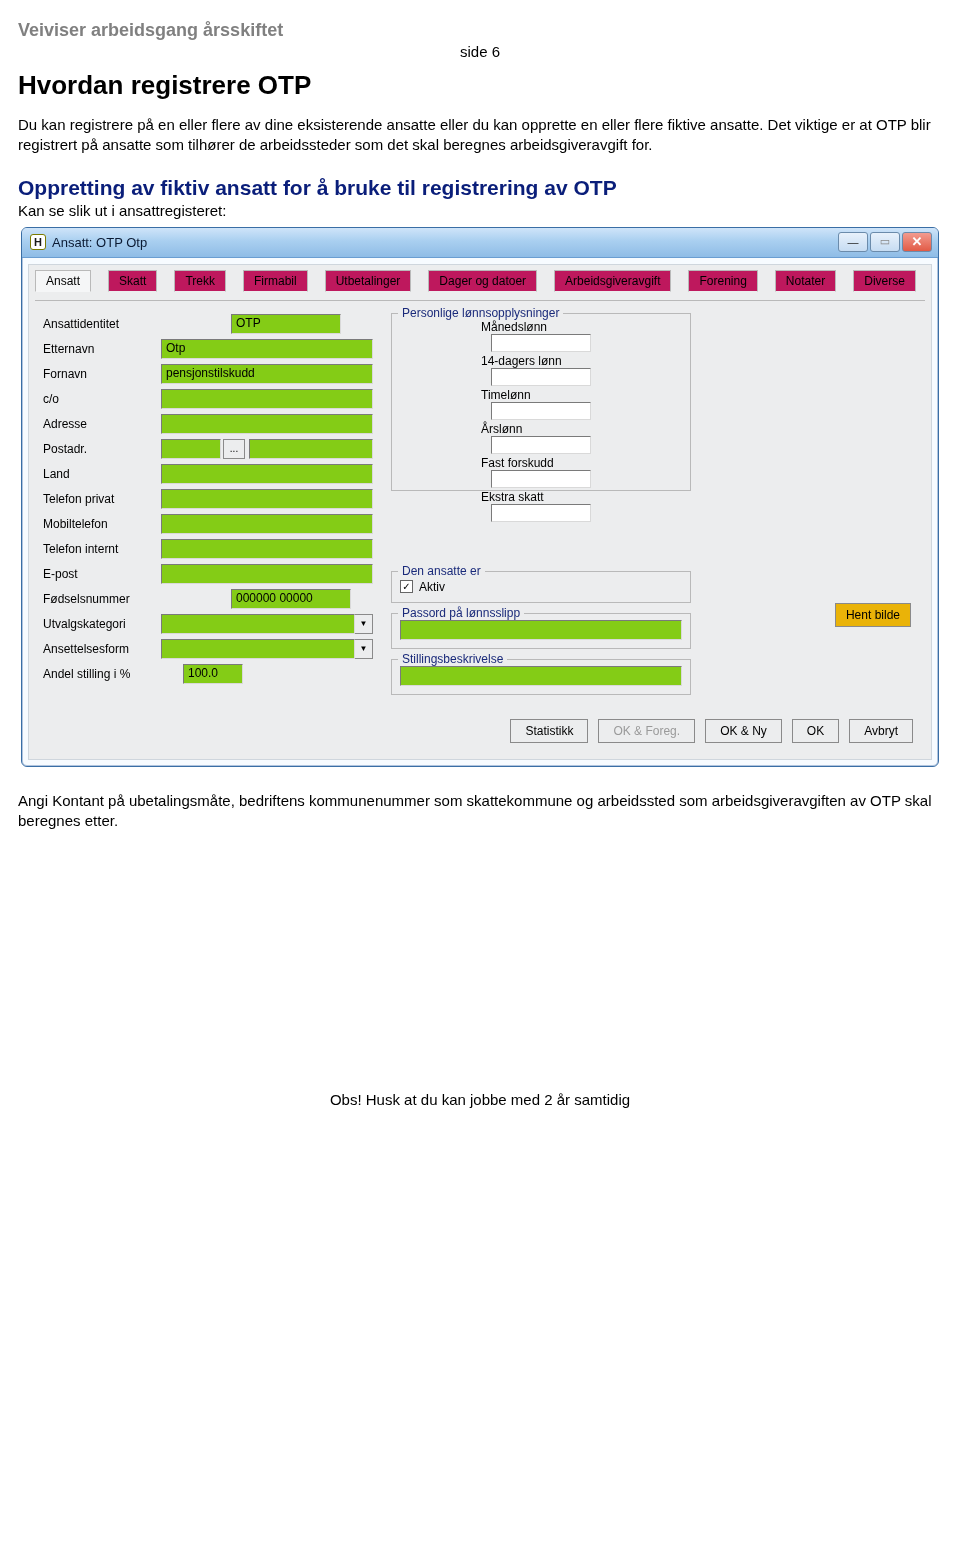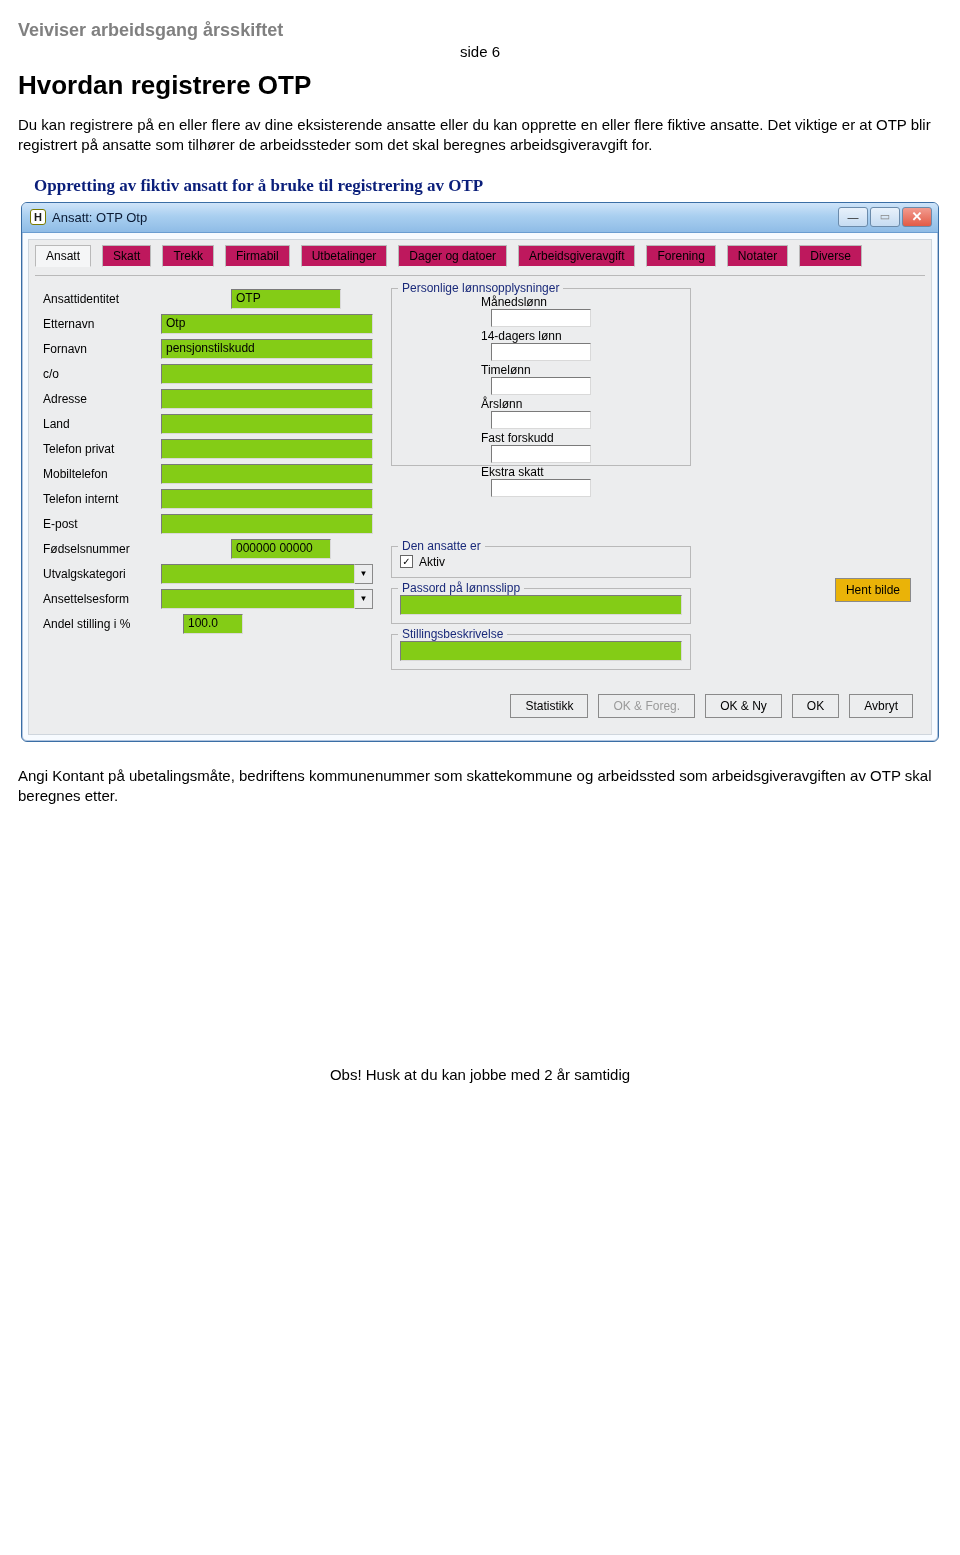--- a/index.html
+++ b/index.html
@@ -31,24 +31,23 @@
     color: #000;
     margin: 6px 0 14px 0;
   }
   .para {
     font-size: 15px;
     line-height: 1.35;
     color: #000;
     margin-bottom: 20px;
   }
   h2.sub {
-    font-size: 17px;
+    font-size: 21px;
     color: #0a1e7a;
-    margin: 8px 0 0 16px;
-    font-family: Liberation Serif, serif;
+    margin: 8px 0 0 0;
   }
   .sub-caption {
     font-size: 15px;
     margin: 2px 0 8px 0;
   }
 
   
   .app-window {
     width: 918px;
     margin: 6px auto 24px auto;
@@ -100,21 +99,21 @@
 
   .client {
     background: #ecedee;
     border: 1px solid #cfd6dd;
     margin: 6px;
     padding: 4px 6px 10px 6px;
   }
 
   .tabstrip {
     display: flex;
-    gap: 12px;
+    gap: 18px;
     font-size: 12px;
     margin-bottom: 10px;
   }
   .tab {
     padding: 3px 10px 3px 10px;
     background: #be185d;
     border: 1px solid #b9b9b9;
     border-bottom: 1px solid #ecedee;
     margin-right: -1px;
     position: relative;
@@ -241,20 +240,21 @@
 <div class="page">
 
   <div class="doc-header">Veiviser arbeidsgang årsskiftet</div>
   <div class="page-num">side 6</div>
 
   <h1 class="main">Hvordan registrere OTP</h1>
 
   <div class="para">Du kan registrere på en eller flere av dine eksisterende ansatte eller du kan opprette en eller flere fiktive ansatte. Det viktige er at OTP blir registrert på ansatte som tilhører de arbeidssteder som det skal beregnes arbeidsgiveravgift for.</div>
 
   <h2 class="sub">Oppretting av fiktiv ansatt for å bruke til registrering av OTP</h2>
+  <div class="sub-caption">Kan se slik ut i ansattregisteret:</div>
 
   <div class="app-window">
     <div class="titlebar">
       <div class="tb-icon">H</div>
       <div class="tb-title">Ansatt: OTP Otp</div>
       <div class="win-btns">
         <div class="win-btn">—</div>
         <div class="win-btn max">▭</div>
         <div class="win-btn close">✕</div>
       </div>
@@ -293,20 +293,26 @@
           </div>
           <div class="frow">
             <div class="flabel">c/o</div>
             <div class="finput"></div>
           </div>
           <div class="frow">
             <div class="flabel">Adresse</div>
             <div class="finput"></div>
           </div>
           <div class="frow">
+            <div class="flabel">Postadr.</div>
+            <div class="finput" style="flex:none;width:60px"></div>
+            <div class="mini-btn">...</div>
+            <div class="finput" style="margin-left:4px"></div>
+          </div>
+          <div class="frow">
             <div class="flabel">Land</div>
             <div class="finput"></div>
           </div>
           <div class="frow">
             <div class="flabel">Telefon privat</div>
             <div class="finput"></div>
           </div>
           <div class="frow">
             <div class="flabel">Mobiltelefon</div>
             <div class="finput"></div>
@@ -315,21 +321,21 @@
             <div class="flabel">Telefon internt</div>
             <div class="finput"></div>
           </div>
           <div class="frow">
             <div class="flabel">E-post</div>
             <div class="finput"></div>
           </div>
           <div class="frow">
             <div class="flabel">Fødselsnummer</div>
             <div style="width:70px"></div>
-            <div class="finput" style="flex:none;width:100px">000000 00000</div>
+            <div class="finput" style="flex:none;width:120px">000000 00000</div>
           </div>
           <div class="frow">
             <div class="flabel">Utvalgskategori</div>
             <div class="combo">
               <div class="finput"></div>
               <div class="drop">▼</div>
             </div>
           </div>
           <div class="frow">
             <div class="flabel">Ansettelsesform</div>

